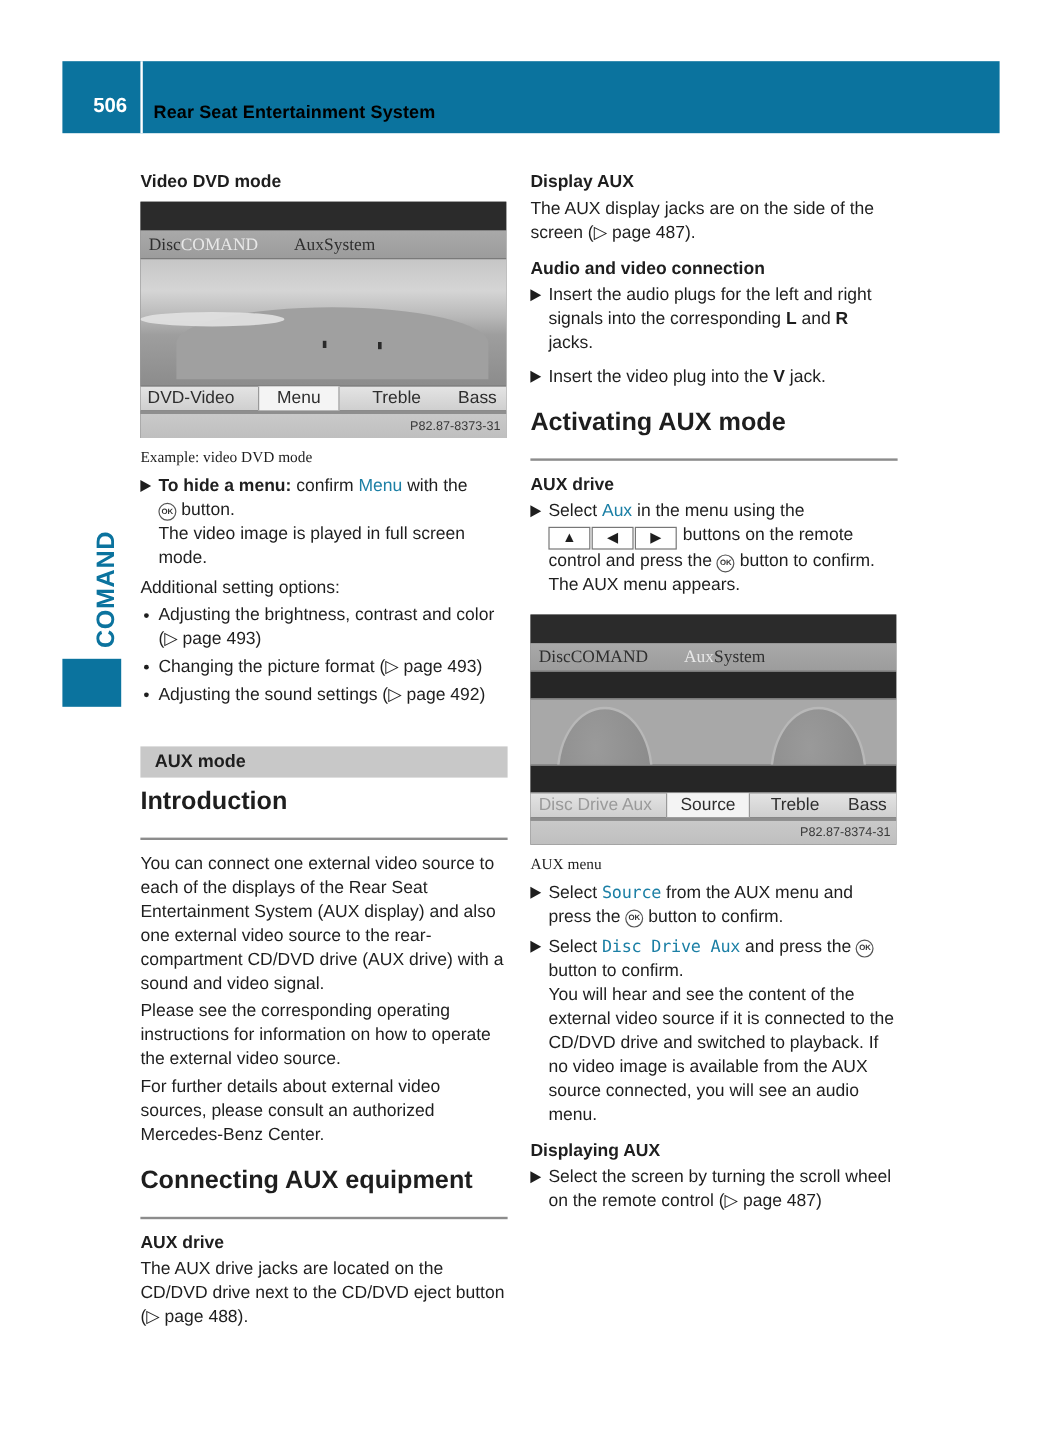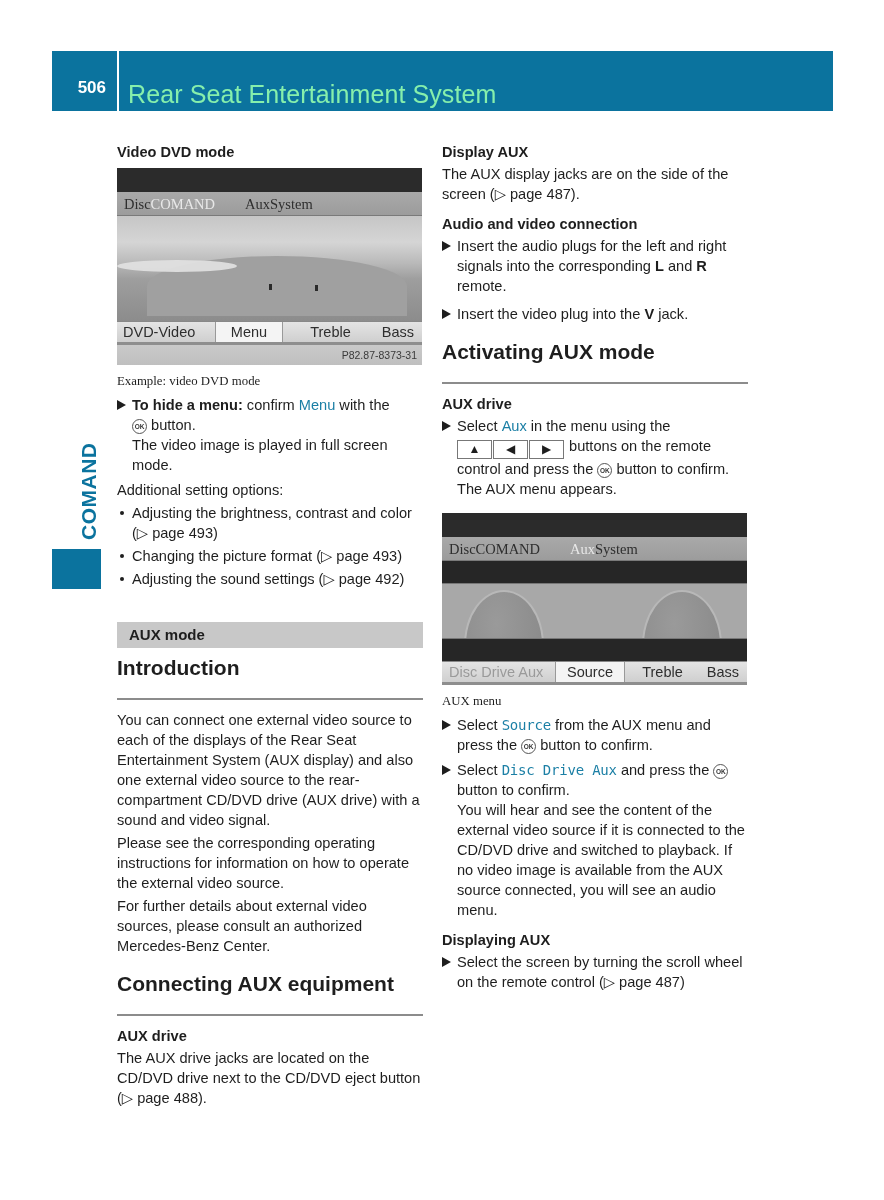--- a/index.html
+++ b/index.html
@@ -2,21 +2,21 @@
 <html><head>
 <meta charset="utf-8">
 <style>
   * { box-sizing: border-box; margin: 0; padding: 0; }
   html, body { width: 884px; height: 1200px; background: #ffffff; overflow: hidden; }
   body { position: relative; font-family: "Liberation Sans", "DejaVu Sans", sans-serif; color: #1e1e1e; font-size: 14.6px; line-height: 20px; }
 
   .header { position: absolute; left: 52px; top: 51px; width: 781px; height: 60px; background: #0b739e; }
   .header .pageno { position: absolute; left: 0; top: 0; width: 64px; height: 60px; color: #fff; font-weight: bold; font-size: 17px; text-align: right; padding-right: 10px; padding-top: 27px; }
   .header .divider { position: absolute; left: 65px; top: 0; width: 2px; height: 60px; background: #ffffff; }
-  .header .title { position: absolute; left: 76px; top: 33px; color: #86efac; font-weight: normal; font-size: 25px; letter-spacing: 0.1px; }
+  .header .title { position: absolute; left: 76px; top: 33px; color: #000000; font-weight: bold; font-size: 15px; letter-spacing: 0.1px; }
 
   .side-label { position: absolute; left: 79px; top: 540px; transform-origin: 0 0; transform: rotate(-90deg); color: #0b739e; font-weight: bold; font-size: 21px; letter-spacing: 0.5px; white-space: nowrap; }
   .side-tab { position: absolute; left: 52px; top: 549px; width: 49px; height: 40px; background: #0b739e; }
 
   .col { position: absolute; width: 306px; }
   .col-left { left: 117px; top: 142px; }
   .col-right { left: 442px; top: 142px; }
 
   h3.sub { font-size: 14.6px; font-weight: bold; line-height: 20px; margin-bottom: 2px; }
   h2.sect { font-size: 21px; font-weight: bold; line-height: 20px; border-bottom: 2px solid #8c8c8c; padding-bottom: 20px; margin-bottom: 10px; }
@@ -117,21 +117,21 @@
   <p>The AUX drive jacks are located on the CD/DVD drive next to the CD/DVD eject button (▷ page 488).</p>
 </div>
 
 <div class="col col-right">
   <h3 class="sub">Display AUX</h3>
   <p style="margin-bottom:10px;">The AUX display jacks are on the side of the screen (▷ page 487).</p>
 
   <h3 class="sub">Audio and video connection</h3>
   <div class="step">
     <span class="tri"></span>
-    <span>Insert the audio plugs for the left and right signals into the corresponding </span><b>L</b><span> and </span><b>R</b><span> remote.</span>
+    <span>Insert the audio plugs for the left and right signals into the corresponding </span><b>L</b><span> and </span><b>R</b><span> jacks.</span>
   </div>
   <div class="step" style="margin-top:8px;">
     <span class="tri"></span>
     <span>Insert the video plug into the </span><b>V</b><span> jack.</span>
   </div>
 
   <h2 class="sect" style="margin-top:18px;">Activating AUX mode</h2>
   <h3 class="sub" style="margin-top:4px;">AUX drive</h3>
   <div class="step">
     <span class="tri"></span>
@@ -153,20 +153,21 @@
       <div class="dome" style="left:22px;"></div>
       <div class="dome" style="left:200px;"></div>
     </div>
     <div class="blackbar"></div>
     <div class="func">
       <div class="dim" style="width:113px; padding-left:7px;">Disc Drive Aux</div>
       <div class="active" style="width:70px;">Source</div>
       <div style="width:75px; justify-content:center;">Treble</div>
       <div style="flex:1; justify-content:flex-end; padding-right:8px;">Bass</div>
     </div>
+    <div class="code">P82.87-8374-31</div>
   </div>
 
   <div class="caption">AUX menu</div>
 
   <div class="step">
     <span class="tri"></span>
     <span>Select </span><span class="menu-ref mono">Source</span><span> from the AUX menu and press the </span><span class="ok">OK</span><span> button to confirm.</span>
   </div>
   <div class="step">
     <span class="tri"></span>

